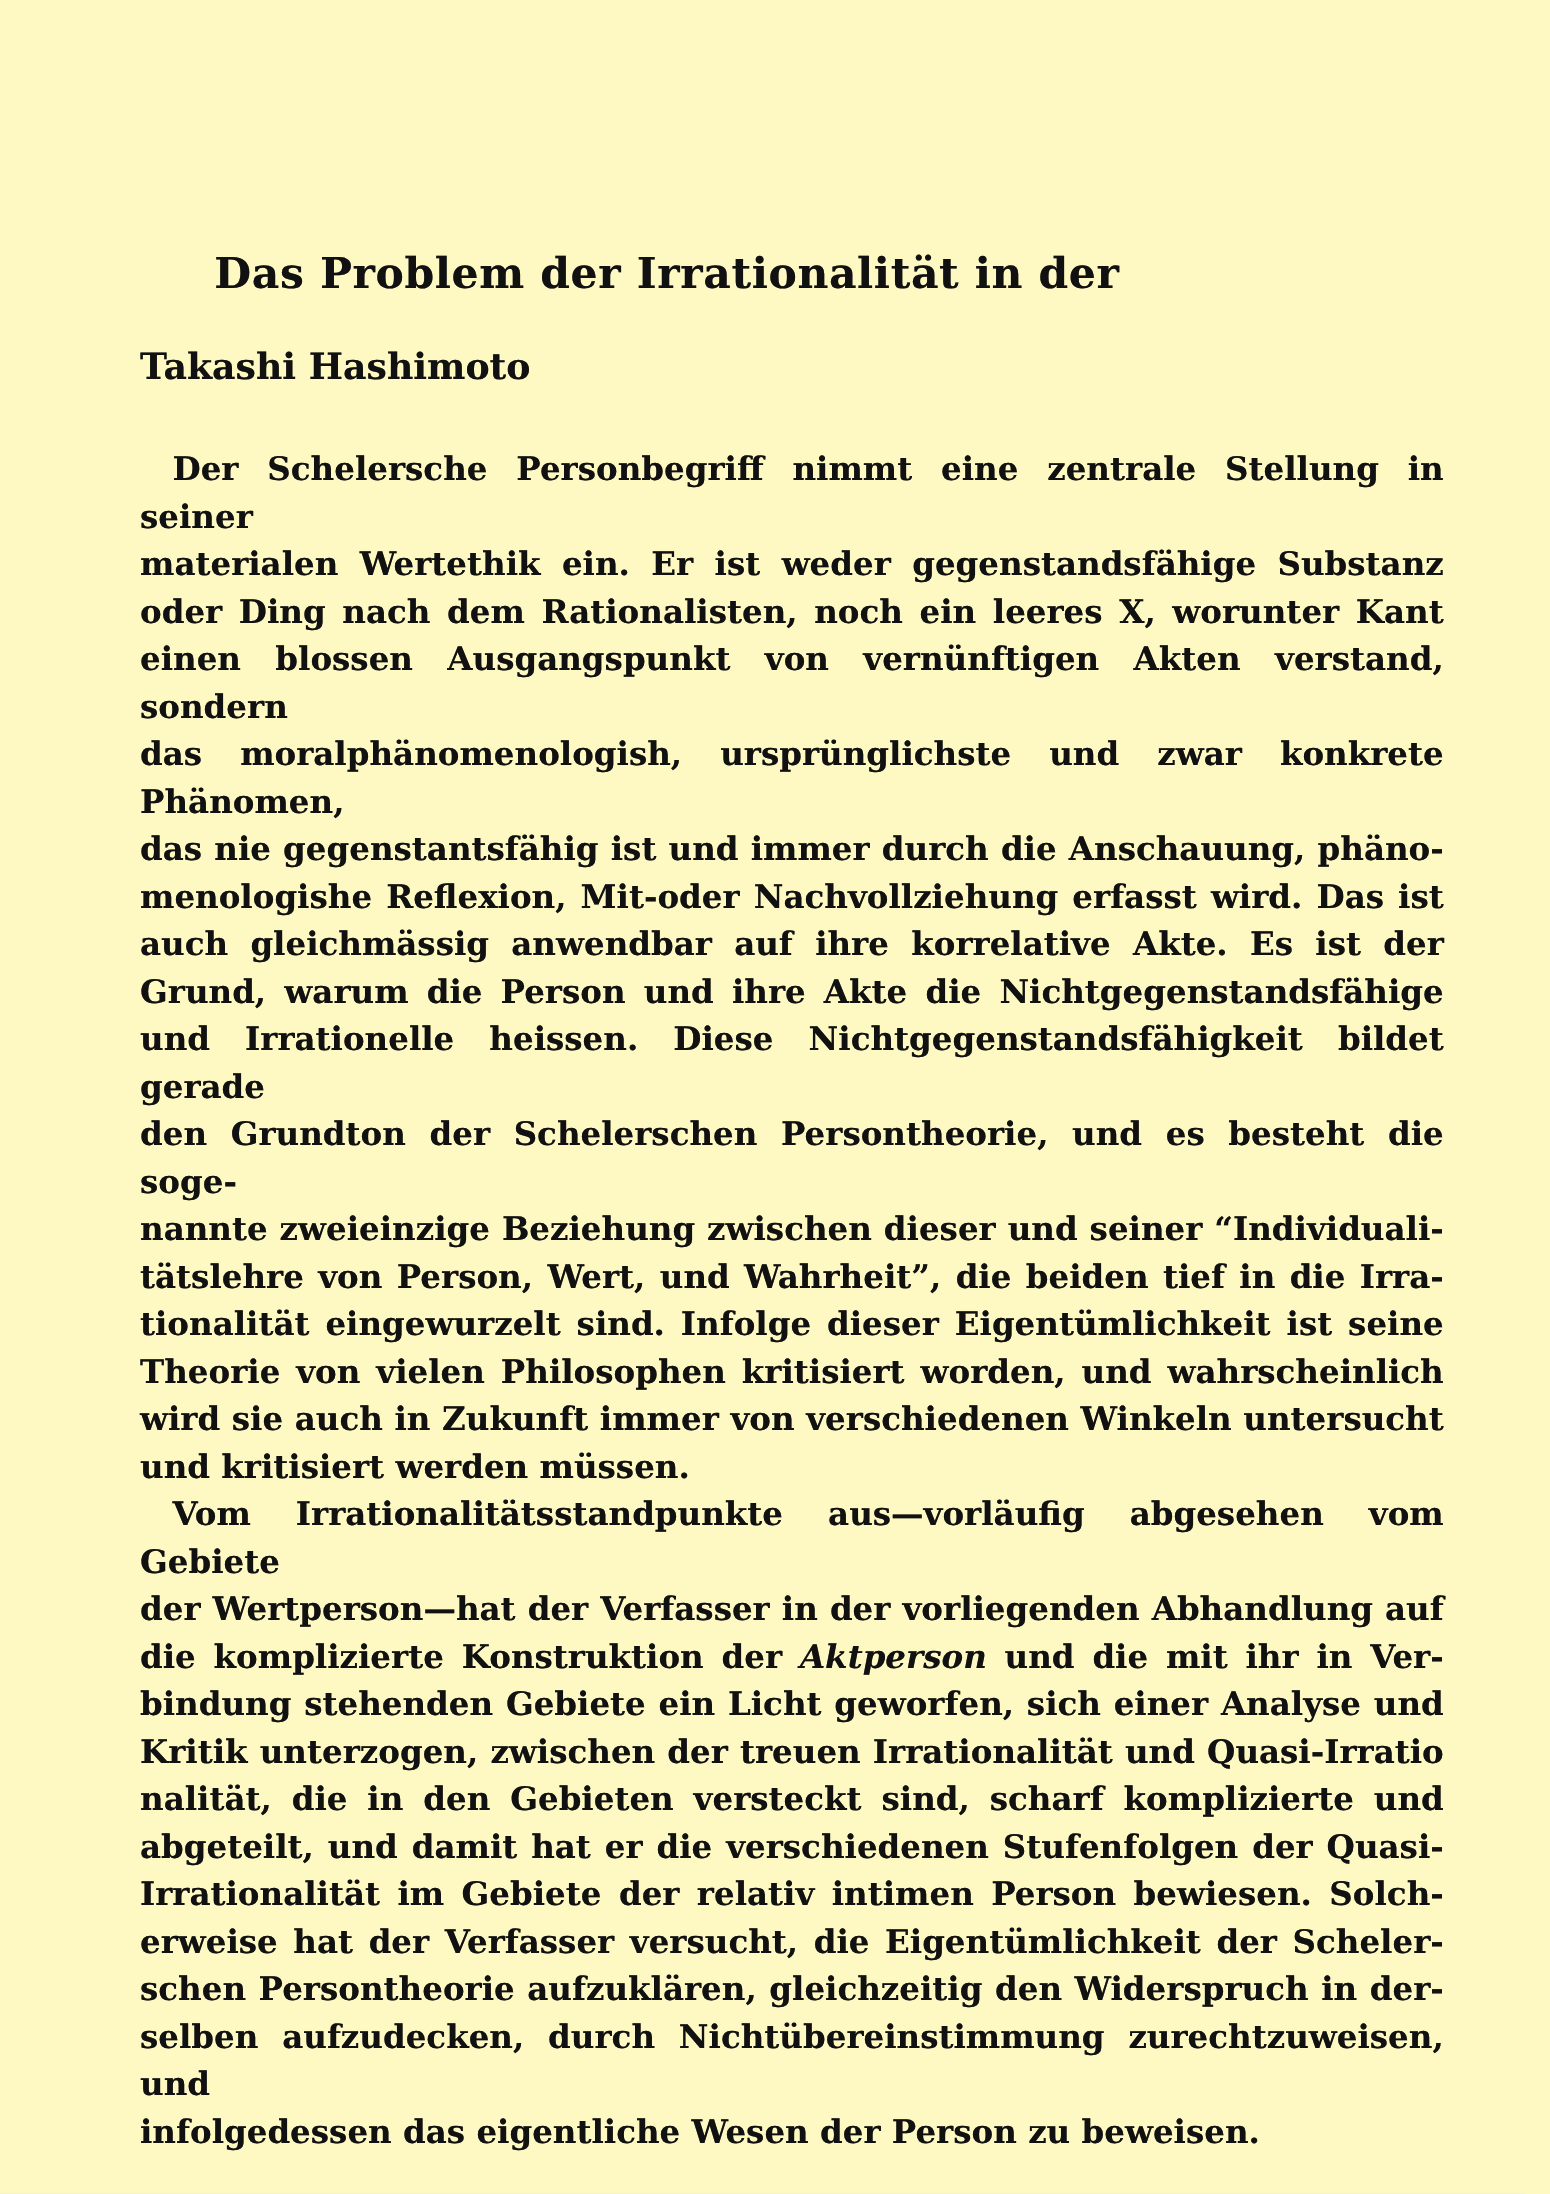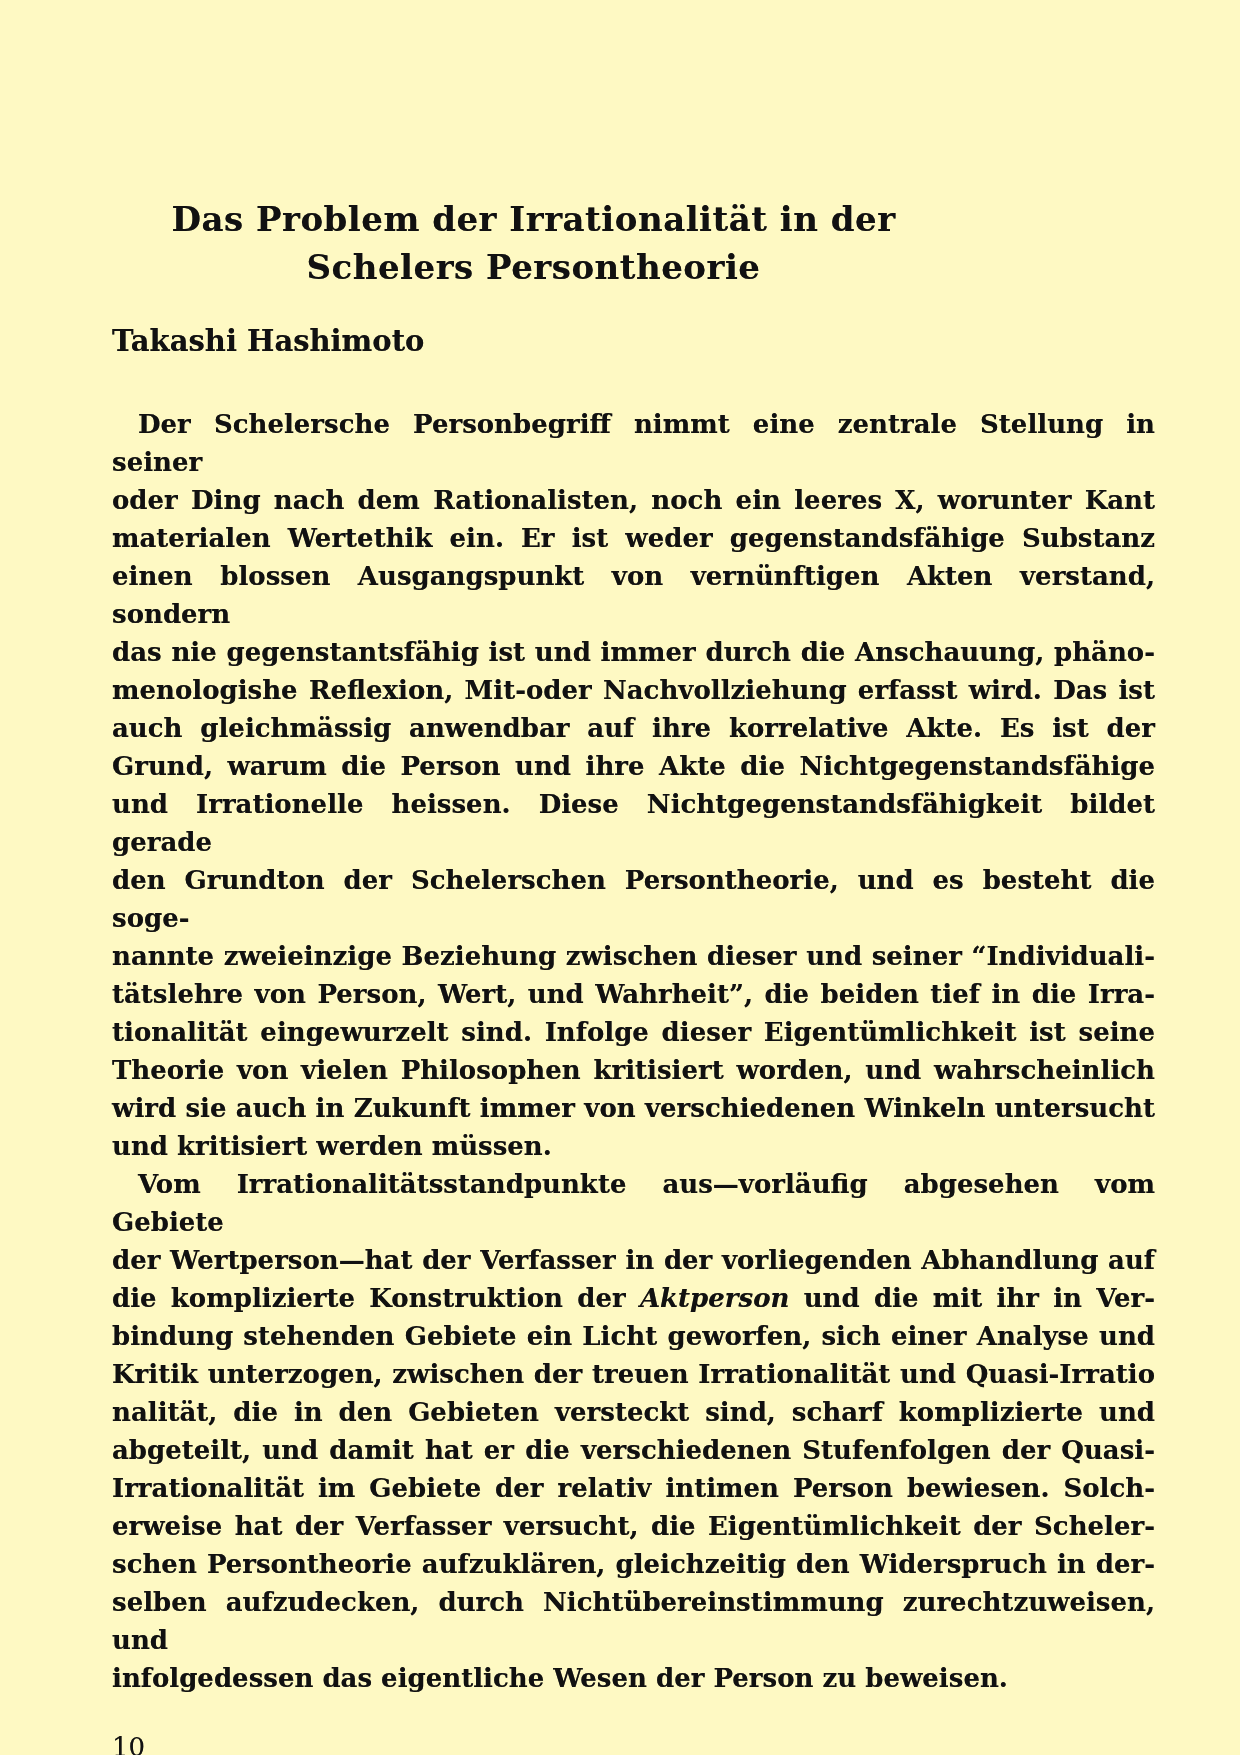--- a/index.html
+++ b/index.html
@@ -62,31 +62,31 @@
     text-align: left;
   }
 </style>
 </head>
 <body>
 
 <div class="page">
 
   <div class="title-block">
     <div>Das Problem der Irrationalität in der</div>
-    <div>Schelers Persontheorie</div>
   </div>
 
   <div class="author-line">Takashi Hashimoto</div>
 
   <div class="article-body">
       <div class="paragraph">
         <div class="text-line first-line"><span>Der Schelersche Personbegriff nimmt eine zentrale Stellung in seiner</span></div>
+        <div class="text-line"><span>materialen Wertethik ein. Er ist weder gegenstandsfähige Substanz</span></div>
         <div class="text-line"><span>oder Ding nach dem Rationalisten, noch ein leeres X, worunter Kant</span></div>
-        <div class="text-line"><span>materialen Wertethik ein. Er ist weder gegenstandsfähige Substanz</span></div>
         <div class="text-line"><span>einen blossen Ausgangspunkt von vernünftigen Akten verstand, sondern</span></div>
+        <div class="text-line"><span>das moralphänomenologish, ursprünglichste und zwar konkrete Phänomen,</span></div>
         <div class="text-line"><span>das nie gegenstantsfähig ist und immer durch die Anschauung, phäno-</span></div>
         <div class="text-line"><span>menologishe Reflexion, Mit-oder Nachvollziehung erfasst wird. Das ist</span></div>
         <div class="text-line"><span>auch gleichmässig anwendbar auf ihre korrelative Akte. Es ist der</span></div>
         <div class="text-line"><span>Grund, warum die Person und ihre Akte die Nichtgegenstandsfähige</span></div>
         <div class="text-line"><span>und Irrationelle heissen. Diese Nichtgegenstandsfähigkeit bildet gerade</span></div>
         <div class="text-line"><span>den Grundton der Schelerschen Persontheorie, und es besteht die soge-</span></div>
         <div class="text-line"><span>nannte zweieinzige Beziehung zwischen dieser und seiner “Individuali-</span></div>
         <div class="text-line"><span>tätslehre von Person, Wert, und Wahrheit”, die beiden tief in die Irra-</span></div>
         <div class="text-line"><span>tionalität eingewurzelt sind. Infolge dieser Eigentümlichkeit ist seine</span></div>
         <div class="text-line"><span>Theorie von vielen Philosophen kritisiert worden, und wahrscheinlich</span></div>

